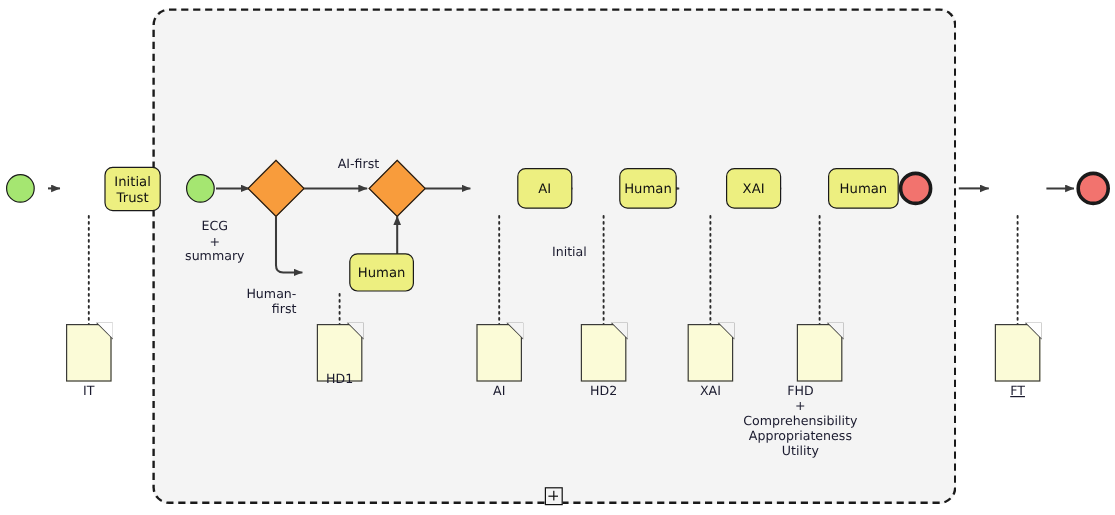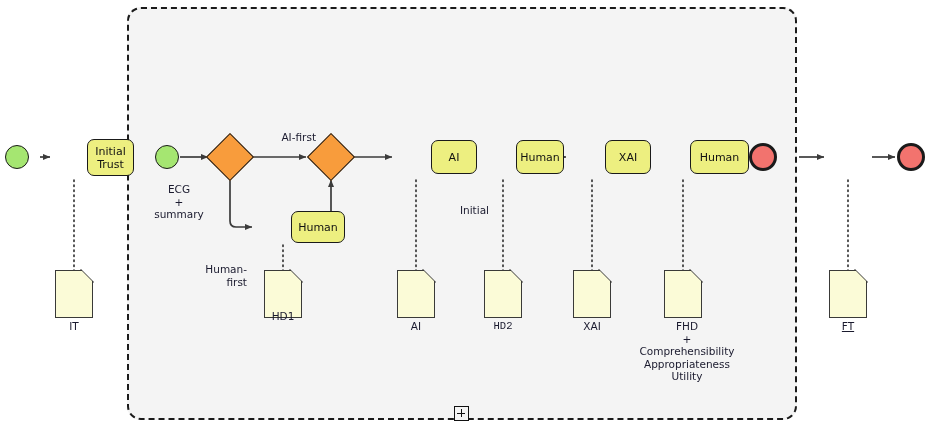--- a/index.html
+++ b/index.html
@@ -234,21 +234,21 @@
   <div class="event start" style="left:155px; top:145px;"></div>
   <div class="label" style="left:137px; top:183px; width:60px;margin-left:12px;">ECG
 +
 summary</div>
 
   <div class="gateway" style="left:213px; top:140px;"></div>
 
   <div class="gateway" style="left:314px; top:140px;"></div>
 
   <div class="label flow" style="left:248px; top:131px; width:68px;">AI-first</div>
-  <div class="label flow" style="left:187px; top:239px; width:60px;margin-top:24px;">Human-
+  <div class="label flow" style="left:187px; top:239px; width:60px;">Human-
 first</div>
   <div class="label flow" style="left:433px; top:204px; width:56px;">Initial</div>
 
   <div class="task" style="left:255px; top:211px; width:54px; height:32px;">Human</div>
 
   <div class="task" style="left:395px; top:140px; width:46px; height:34px;">AI</div>
 
   <div class="task" style="left:480px; top:140px; width:48px; height:34px;">Human</div>
 
   <div class="task" style="left:569px; top:140px; width:46px; height:34px;">XAI</div>
@@ -266,31 +266,31 @@
   <div class="doc" style="left:397px; top:270px;">
     <div class="fold-outer"></div>
     <div class="fold"></div>
   </div>
   <div class="label" style="left:386px; top:320px; width:60px;">AI</div>
 
   <div class="doc" style="left:484px; top:270px;">
     <div class="fold-outer"></div>
     <div class="fold"></div>
   </div>
-  <div class="label" style="left:473px; top:320px; width:60px;font-family:Liberation Mono, monospace;">HD2</div>
+  <div class="label" style="left:473px; top:320px; width:60px;">HD2</div>
 
   <div class="doc" style="left:573px; top:270px;">
     <div class="fold-outer"></div>
     <div class="fold"></div>
   </div>
   <div class="label" style="left:562px; top:320px; width:60px;">XAI</div>
 
   <div class="doc" style="left:664px; top:270px;">
     <div class="fold-outer"></div>
     <div class="fold"></div>
   </div>
-  <div class="label" style="left:617px; top:320px; width:140px;">FHD
+  <div class="label" style="left:597px; top:320px; width:140px;">FHD
 +
 Comprehensibility
 Appropriateness
 Utility</div>
 
 </div>
 
 </body></html>

